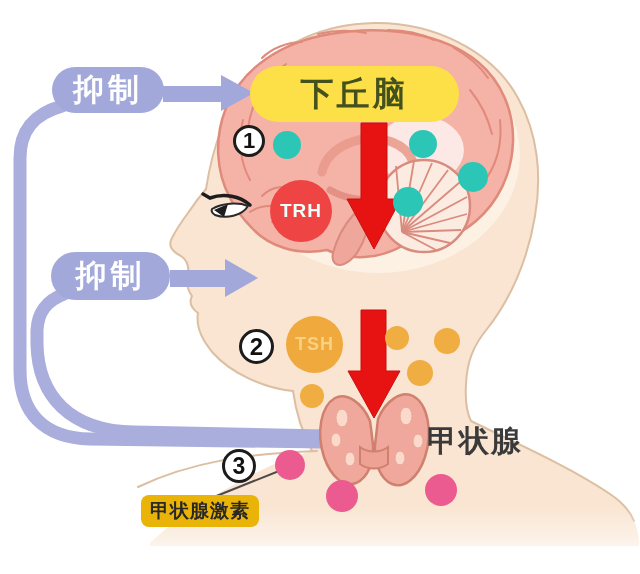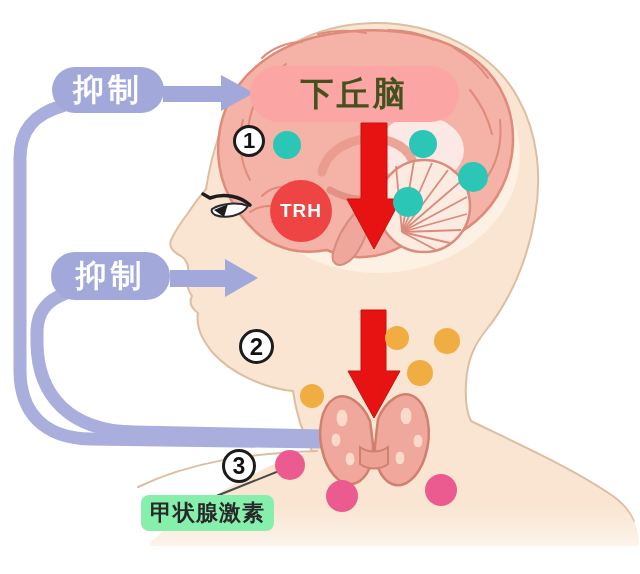--- a/index.html
+++ b/index.html
@@ -15,40 +15,40 @@
     position:absolute;display:flex;align-items:center;justify-content:center;
     box-sizing:border-box;text-align:center;
   }
   .inhibit{
     background:#a2a8da;color:#ffffff;font-weight:bold;font-size:31px;
     letter-spacing:4px;border-radius:24px;
   }
   .inhibit-top{left:52px;top:67px;width:112px;height:46px;}
   .inhibit-bottom{left:51px;top:252px;width:119px;height:48px;}
   .organ-box{
-    background:#fca5a5;color:#44511d;font-weight:bold;font-size:33px;
+    background:#fde047;color:#44511d;font-weight:bold;font-size:33px;
     letter-spacing:3px;border-radius:28px;
   }
   .organ-hypothalamus{left:250px;top:66px;width:209px;height:56px;}
   .organ-pituitary{left:251px;top:249px;width:206px;height:57px;}
   .hormone-circle{border-radius:50%;font-weight:bold;letter-spacing:1px;}
   .trh-circle{left:270px;top:180px;width:62px;height:62px;background:#ef4444;color:#ecfffb;font-size:19px;}
   .tsh-circle{left:286px;top:316px;width:57px;height:57px;background:#f0a93c;color:#f8d184;font-size:18px;}
   .step-badge{
     background:#ffffff;border:3px solid #1c1c1c;border-radius:50%;
     color:#111;font-weight:bold;
   }
   .badge-1{left:233px;top:125px;width:32px;height:32px;font-size:22px;}
   .badge-2{left:239px;top:329px;width:35px;height:35px;font-size:24px;}
   .badge-3{left:222px;top:449px;width:34px;height:34px;font-size:23px;}
   .text-label{position:absolute;color:#3a3a3a;font-weight:bold;white-space:nowrap;}
   .thyroid-label{left:427px;top:421px;font-size:30px;letter-spacing:2px;}
   .hormone-label{
-    left:141px;top:495px;font-size:22px;letter-spacing:1px;color:#282828;
-    background:#86efac;border-radius:8px;padding:3px 9px;
+    left:141px;top:495px;font-size:19px;letter-spacing:1px;color:#282828;
+    background:#eab308;border-radius:8px;padding:3px 9px;
   }
   .dot{position:absolute;border-radius:50%;}
   .dot-trh{background:#2cc6b6;}
   .dot-tsh{background:#f0ad42;}
   .dot-hormone{background:#eb5b90;}
 </style>
 </head>
 <body>
 
 <div class="stage">
@@ -185,21 +185,23 @@
       <div class="dot dot-hormone" style="left: 425px; top: 474px; width: 32px; height: 32px;"></div>
     </div>
 
   <div class="layer" id="labels-layer">
     <div class="pill inhibit inhibit-top">抑制</div>
     <div class="pill inhibit inhibit-bottom">抑制</div>
 
     <div class="pill organ-box organ-hypothalamus">下丘脑</div>
 
     <div class="pill hormone-circle trh-circle">TRH</div>
+    <div class="pill hormone-circle tsh-circle">TSH</div>
 
     <div class="pill step-badge badge-1">1</div>
     <div class="pill step-badge badge-2">2</div>
     <div class="pill step-badge badge-3">3</div>
 
+    <div class="text-label thyroid-label">甲状腺</div>
     <div class="text-label hormone-label">甲状腺激素</div>
   </div>
 
 </div>
 
 </body></html>

